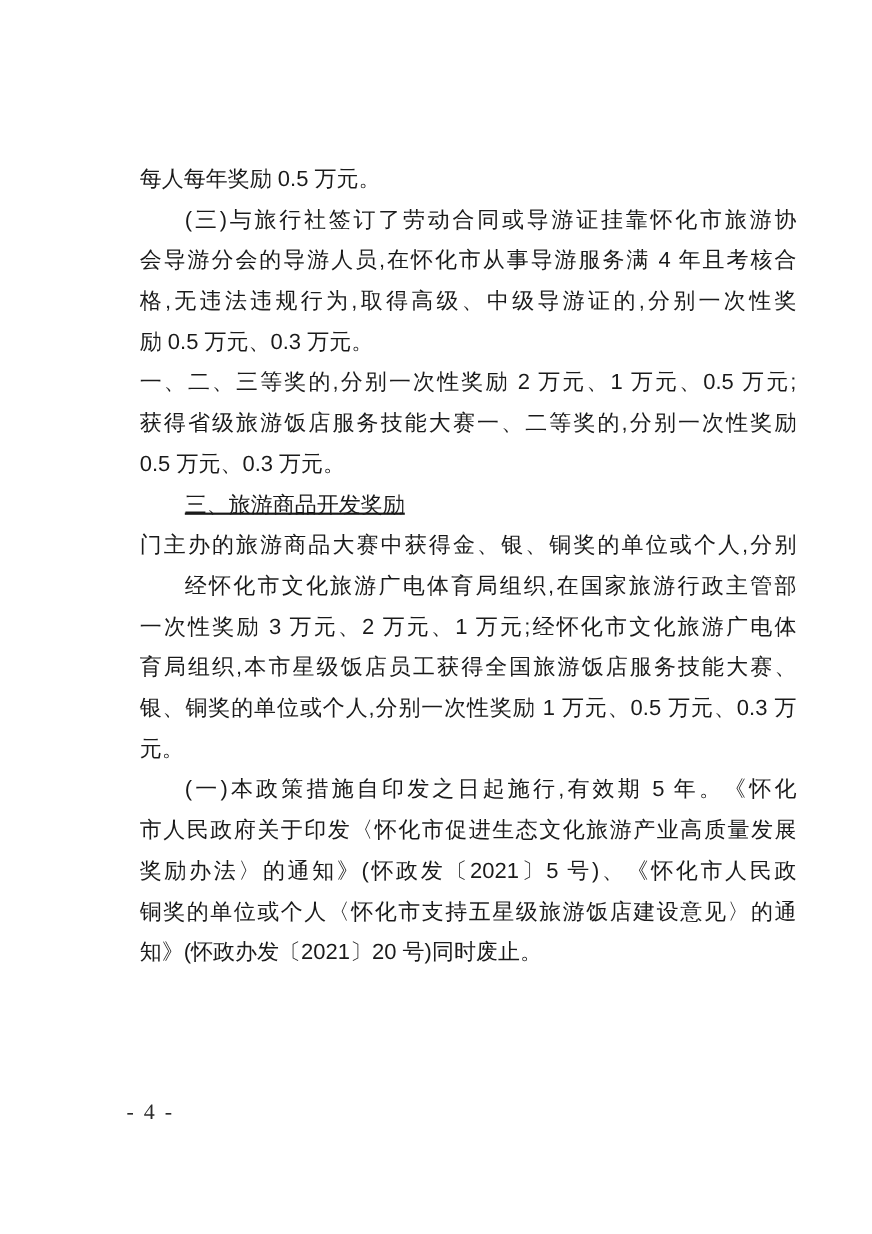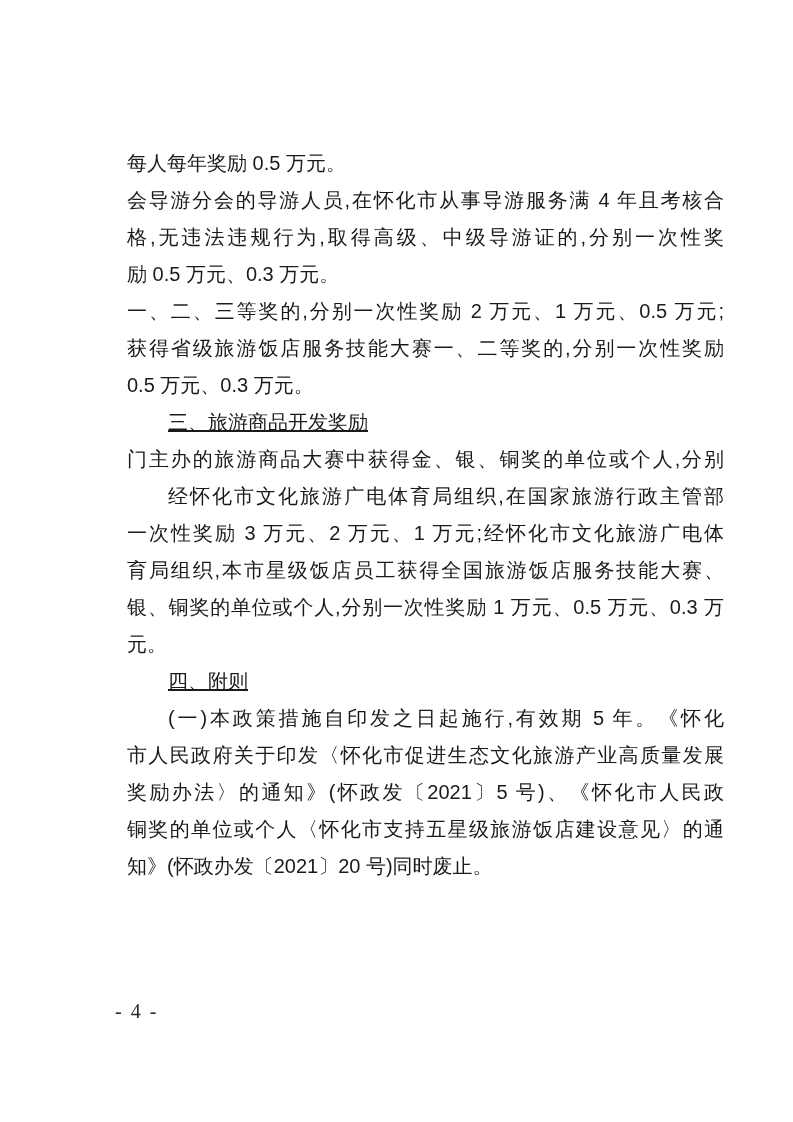--- a/index.html
+++ b/index.html
@@ -51,34 +51,34 @@
     letter-spacing: 2px;
     color: #2a2a2a;
   }
 </style>
 </head>
 <body>
 
 <div class="page">
   <div class="content">
       <div class="line">每人每年奖励 0.5 万元。</div>
+      <div class="line indent justify">(三)与旅行社签订了劳动合同或导游证挂靠怀化市旅游协</div>
       <div class="line justify">会导游分会的导游人员,在怀化市从事导游服务满 4 年且考核合</div>
       <div class="line justify">格,无违法违规行为,取得高级、中级导游证的,分别一次性奖</div>
       <div class="line">励 0.5 万元、0.3 万元。</div>
       <div class="line justify">一、二、三等奖的,分别一次性奖励 2 万元、1 万元、0.5 万元;</div>
       <div class="line justify">获得省级旅游饭店服务技能大赛一、二等奖的,分别一次性奖励</div>
       <div class="line">0.5 万元、0.3 万元。</div>
       <div class="line indent heading">三、旅游商品开发奖励</div>
       <div class="line justify">门主办的旅游商品大赛中获得金、银、铜奖的单位或个人,分别</div>
       <div class="line indent justify">经怀化市文化旅游广电体育局组织,在国家旅游行政主管部</div>
       <div class="line justify">一次性奖励 3 万元、2 万元、1 万元;经怀化市文化旅游广电体</div>
       <div class="line justify">育局组织,本市星级饭店员工获得全国旅游饭店服务技能大赛、</div>
       <div class="line justify">银、铜奖的单位或个人,分别一次性奖励 1 万元、0.5 万元、0.3 万</div>
       <div class="line">元。</div>
-      <div class="line indent heading">四、附则</div>
       <div class="line indent justify">(一)本政策措施自印发之日起施行,有效期 5 年。《怀化</div>
       <div class="line justify">市人民政府关于印发〈怀化市促进生态文化旅游产业高质量发展</div>
       <div class="line justify">奖励办法〉的通知》(怀政发〔2021〕5 号)、《怀化市人民政</div>
       <div class="line justify">铜奖的单位或个人〈怀化市支持五星级旅游饭店建设意见〉的通</div>
       <div class="line">知》(怀政办发〔2021〕20 号)同时废止。</div>
     </div>
   <div class="page-number">- 4 -</div>
 </div>
 
 </body></html>

